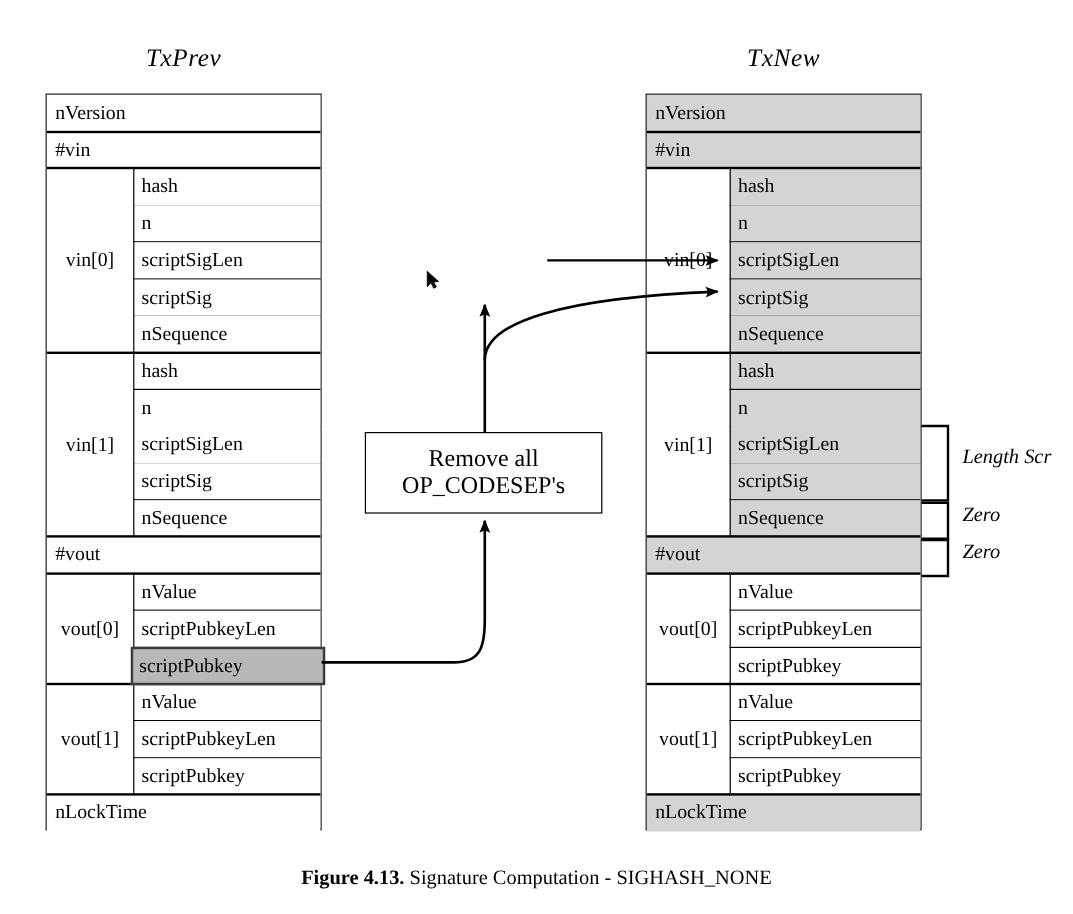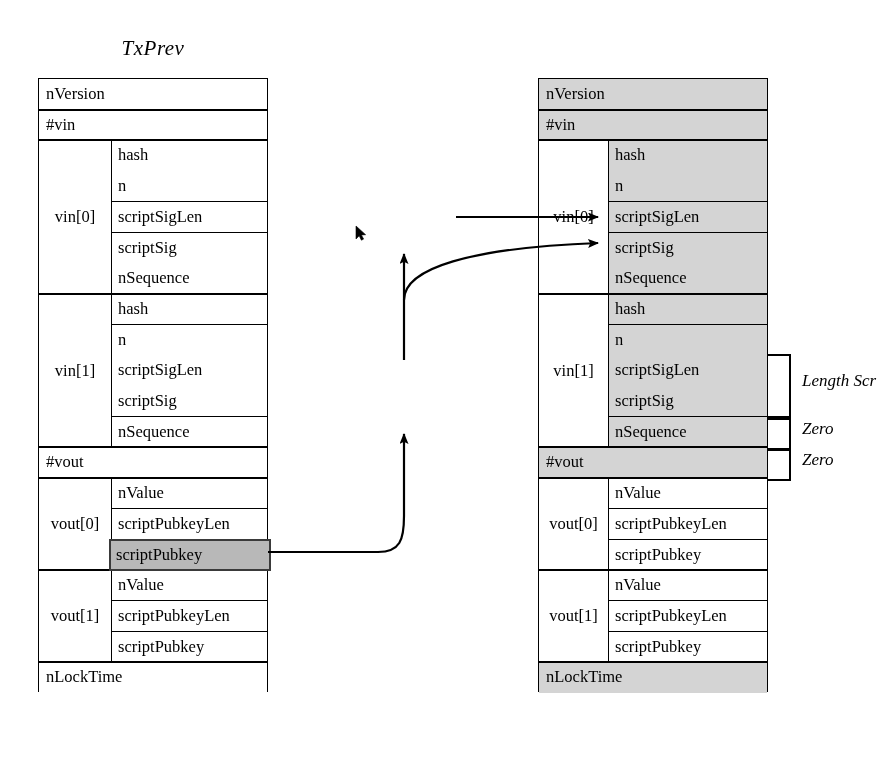--- a/index.html
+++ b/index.html
@@ -162,20 +162,21 @@
     width: 894px; height: 762px;
     pointer-events: none;
   }
 </style>
 </head>
 <body>
 
 <div id="stage">
 
   <div class="tx-title" id="title-prev">TxPrev</div>
+  <div class="tx-title" id="title-new">TxNew</div>
 
   <div class="tx-table" id="table-prev">
       <div class="row" style="top: 0px;">
         <div class="cell-full white">nVersion</div>
       </div>
       <div class="row" style="top: 30.7px;">
         <div class="cell-full white">#vin</div>
       </div>
       <div class="cell-label white" style="position: absolute; top: 61.4px; height: 153.5px; width: 72px; left: 0px; display: flex; align-items: center; justify-content: center; font-size: 16.5px;">vin[0]</div>
       <div class="row" style="top: 61.4px;">
@@ -347,20 +348,24 @@
       <div class="sep thick" style="top: 398px;"></div>
       <div class="sep thick" style="top: 490.1px;"></div>
       <div class="sep thick" style="top: 582.2px;"></div>
       <div class="vdiv" style="left: 69px; top: 61.4px; height: 153.5px;"></div>
       <div class="vdiv" style="left: 69px; top: 214.9px; height: 153.5px;"></div>
       <div class="vdiv" style="left: 69px; top: 399.1px; height: 92.1px;"></div>
       <div class="vdiv" style="left: 69px; top: 491.2px; height: 92.1px;"></div>
     </div>
 
 
+  <div class="proc-box" id="box-remove">
+    <div>Remove all</div>
+    <div class="pl">OP_CODESEP's</div>
+  </div>
 
   <div class="brace-label" id="lbl-empty" style="left:802px; top:371px;">Length Scr</div>
   <div class="brace-label" id="lbl-zero1" style="left:802px; top:419px;">Zero</div>
   <div class="brace-label" id="lbl-zero2" style="left:802px; top:450px;">Zero</div>
 
   <svg class="overlay" id="overlay" viewBox="0 0 894 762">
     <defs>
       <marker id="ah" markerWidth="11" markerHeight="9" refX="10" refY="4.5" orient="auto" markerUnits="userSpaceOnUse">
         <path d="M0,0 L11,4.5 L0,9 L2.2,4.5 Z" fill="#000"></path>
       </marker>
@@ -392,14 +397,17 @@
 
     <g stroke="#000" stroke-width="2" fill="none">
       <path d="M768,450 L790,450 L790,480 L768,480"></path>
     </g>
 
     <g id="cursor-g" transform="translate(356,226)">
       <path d="M0,0 L0,13 L3.2,9.8 L5.4,14.2 L7.6,13.1 L5.4,8.9 L9.6,8.7 Z" fill="#000" stroke="#000" stroke-width="0.6"></path>
     </g>
   </svg>
 
+  <div id="caption">
+    <span class="fig-num">Figure 4.13.</span><span> Signature Computation - SIGHASH_NONE</span>
+  </div>
 
 </div>
 
 </body></html>

